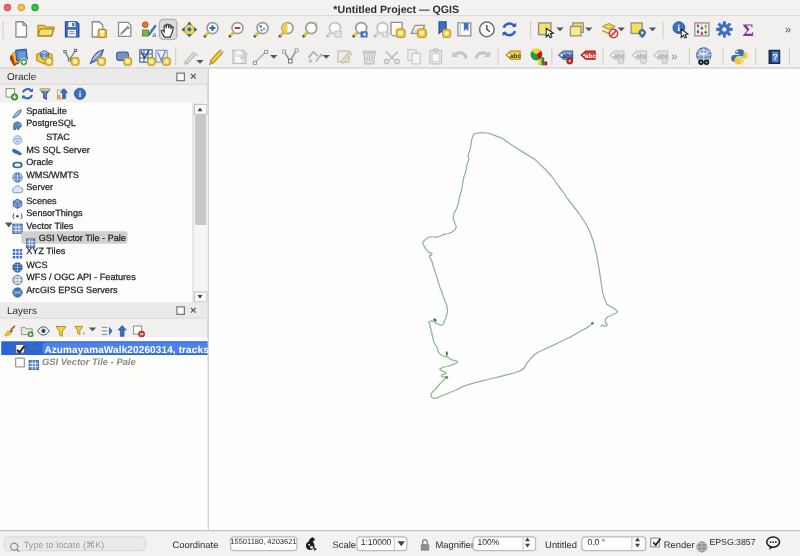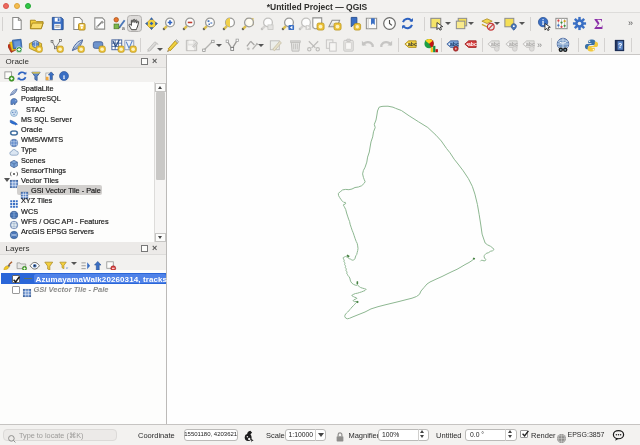--- a/index.html
+++ b/index.html
@@ -434,40 +434,40 @@
         <path d="M3 12V7c0-2.8 2.2-4.5 5-4.5 2.9 0 5 1.8 5 4.3 0 1.8-1.2 3-2.8 3l-.4 2.2h-1.8l.2-2h-2l-.2 2z" fill="#5b86c9" stroke="#2c4f86" stroke-width="0.9"></path>
         <circle cx="11" cy="6" r="0.7" fill="#fff"></circle>
       </svg></div>
 <div class="abs" style="left:21px;top:94.4px;font-size:7.3px;color:#101010;-webkit-text-stroke:0.2px #333;white-space:nowrap">PostgreSQL</div>
 <div style="position:absolute;left:9.0px;top:103.6px;width:10px;height:10px"><svg width="16" height="16" viewBox="0 0 16 16" style="width:10px;height:10px">
         <circle cx="8" cy="8" r="5.5" fill="#cfe0f0" stroke="#6a9ac0" stroke-width="1"></circle>
         <circle cx="6" cy="7" r="1" fill="#4a76b8"></circle>
         <circle cx="10" cy="6.5" r="1" fill="#4a76b8"></circle>
         <circle cx="8" cy="10" r="1" fill="#4a76b8"></circle>
       </svg></div>
-<div class="abs" style="left:26px;top:104.6px;font-size:7.3px;color:#101010;-webkit-text-stroke:0.2px #333;white-space:nowrap">STAC</div>
+<div class="abs" style="left:37px;top:104.6px;font-size:7.3px;color:#101010;-webkit-text-stroke:0.2px #333;white-space:nowrap">STAC</div>
 <div style="position:absolute;left:9.0px;top:113.8px;width:10px;height:10px"><svg width="16" height="16" viewBox="0 0 16 16" style="width:10px;height:10px">
         <path d="M2 3.5c4 1 8 3 11.5 6.5-4.5.5-8.5-.5-11.5-3z" fill="#2c6fd4" stroke="#1a4a9a" stroke-width="0.8"></path>
         <path d="M9 9.5l4.5.5-3.5 2z" fill="#2c6fd4"></path>
       </svg></div>
 <div class="abs" style="left:21px;top:114.8px;font-size:7.3px;color:#101010;-webkit-text-stroke:0.2px #333;white-space:nowrap">MS SQL Server</div>
 <div style="position:absolute;left:9.0px;top:124.0px;width:10px;height:10px"><svg width="16" height="16" viewBox="0 0 16 16" style="width:10px;height:10px">
         <rect x="2" y="4.5" width="12" height="7" rx="3.5" fill="#3a6fa8" stroke="#23507e" stroke-width="1"></rect>
         <rect x="4" y="6" width="8" height="4" rx="2" fill="#fff"></rect>
       </svg></div>
 <div class="abs" style="left:21px;top:125.0px;font-size:7.3px;color:#101010;-webkit-text-stroke:0.2px #333;white-space:nowrap">Oracle</div>
 <div style="position:absolute;left:9.0px;top:134.2px;width:10px;height:10px"><svg width="16" height="16" viewBox="0 0 16 16" style="width:10px;height:10px">
         <circle cx="8" cy="8" r="6" fill="#5b86c9" stroke="#2c4f86" stroke-width="0.9"></circle>
         <path d="M2.3 6h11.4M2.3 10h11.4M8 2v12M4.5 3a9.5 9.5 0 0 0 0 10M11.5 3a9.5 9.5 0 0 1 0 10" stroke="#d8e4f2" stroke-width="0.8" fill="none"></path>
       </svg></div>
 <div class="abs" style="left:21px;top:135.2px;font-size:7.3px;color:#101010;-webkit-text-stroke:0.2px #333;white-space:nowrap">WMS/WMTS</div>
 <div style="position:absolute;left:9.0px;top:144.4px;width:10px;height:10px"><svg width="16" height="16" viewBox="0 0 16 16" style="width:10px;height:10px">
         <path d="M4.5 11.5a3 3 0 0 1-.3-6 3.8 3.8 0 0 1 7.3-.6 2.9 2.9 0 0 1 .3 6.6z" fill="#dbe6f2" stroke="#6a8ab0" stroke-width="1"></path>
       </svg></div>
-<div class="abs" style="left:21px;top:145.4px;font-size:7.3px;color:#101010;-webkit-text-stroke:0.2px #333;white-space:nowrap">Type</div>
+<div class="abs" style="left:21px;top:145.4px;font-size:7.3px;color:#101010;-webkit-text-stroke:0.2px #333;white-space:nowrap">Server</div>
 <div style="position:absolute;left:9.0px;top:154.6px;width:10px;height:10px"><svg width="16" height="16" viewBox="0 0 16 16" style="width:10px;height:10px">
         <path d="M8 2l5.5 3v6L8 14 2.5 11V5z" fill="#7aa3d6" stroke="#2c4f86" stroke-width="0.9"></path>
         <path d="M2.5 5L8 8l5.5-3M8 8v6" stroke="#2c4f86" stroke-width="0.8" fill="none"></path>
       </svg></div>
 <div class="abs" style="left:21px;top:155.6px;font-size:7.3px;color:#101010;-webkit-text-stroke:0.2px #333;white-space:nowrap">Scenes</div>
 <div style="position:absolute;left:9.0px;top:164.8px;width:10px;height:10px"><svg width="16" height="16" viewBox="0 0 16 16" style="width:10px;height:10px">
         <circle cx="8" cy="8" r="1.6" fill="#444"></circle>
         <path d="M3.5 4.5a5.5 5.5 0 0 0 0 7M12.5 4.5a5.5 5.5 0 0 1 0 7" fill="none" stroke="#444" stroke-width="1.2"></path>
       </svg></div>
 <div class="abs" style="left:21px;top:165.8px;font-size:7.3px;color:#101010;-webkit-text-stroke:0.2px #333;white-space:nowrap">SensorThings</div>

